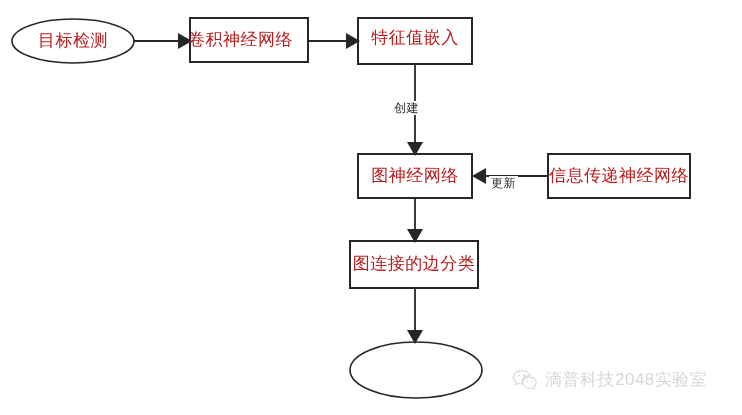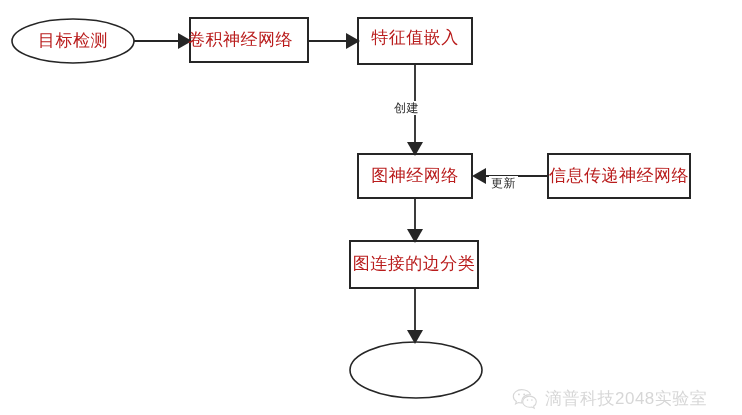--- a/index.html
+++ b/index.html
@@ -70,21 +70,20 @@
   
   #watermark {
     position: absolute;
     left: 512px;
     top: 368px;
     display: flex;
     align-items: center;
     gap: 7px;
     opacity: 0.34;
     user-select: none;
-    margin-top: 19px;
   }
   #watermark .wm-text {
     font-size: 17px;
     color: #8a8a8a;
     letter-spacing: 0.5px;
     white-space: nowrap;
   }
   #watermark .wm-logo {
     width: 26px;
     height: 22px;

